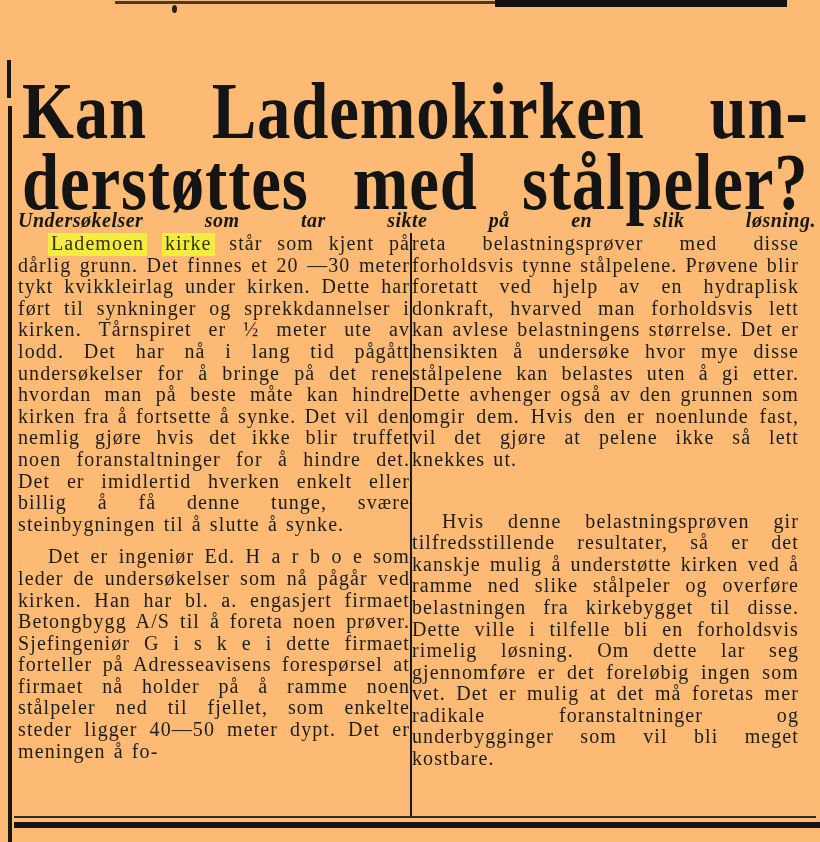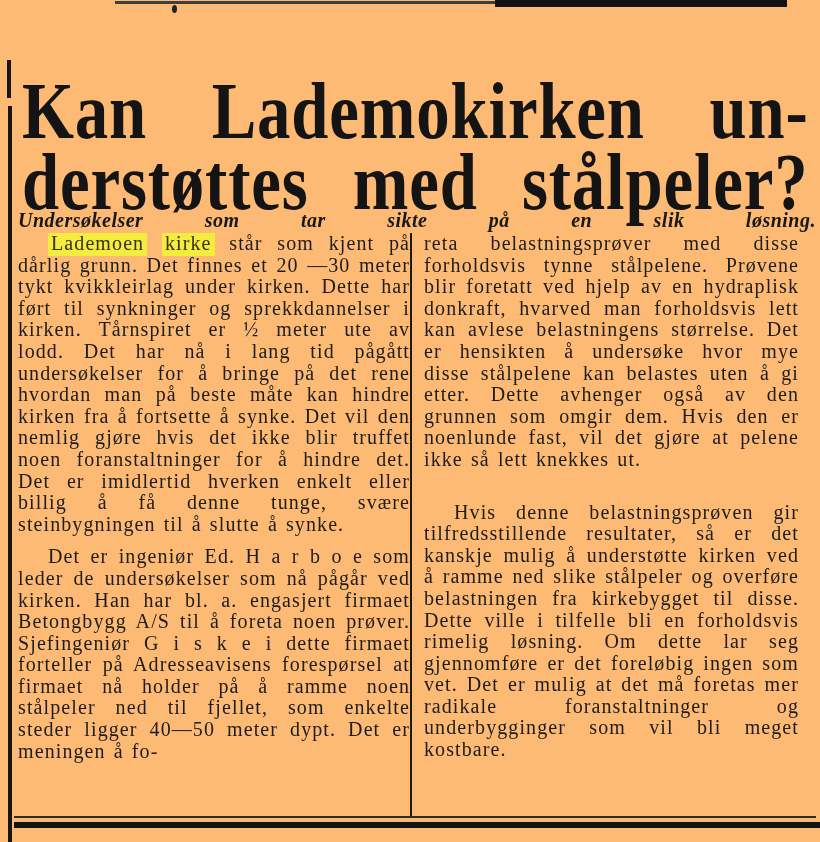--- a/index.html
+++ b/index.html
@@ -53,24 +53,24 @@
   .columns {
     position: absolute; left: 18px; top: 233px; right: 16px;
     display: flex;
     align-items: stretch;
     height: 585px;
     overflow: hidden;
   }
   .col { font-size: 20px; line-height: 21.6px; text-align: justify; letter-spacing: 1.1px; word-spacing: 2px; }
   .col p { margin: 0; }
   .col-left  { width: 392px; }
-  .col-right { flex: 1; border-left: 2px solid #1a1a1a; padding-left: 12px; padding-right: 5px; }
+  .col-right { flex: 1; border-left: 2px solid #1a1a1a; padding-right: 5px; }
   .indent { text-indent: 30px; }
   .col-left .p2  { margin-top: 11px; }
-  .col-right .p2 { margin-top: 31px; }
+  .col-right .p2 { margin-top: 40px; }
   mark.hl {
     background: #f5ec40;
     color: #343415;
     padding: 1px 3px 2px 3px;
   }
 </style>
 </head>
 <body>
 
 <div class="page">

